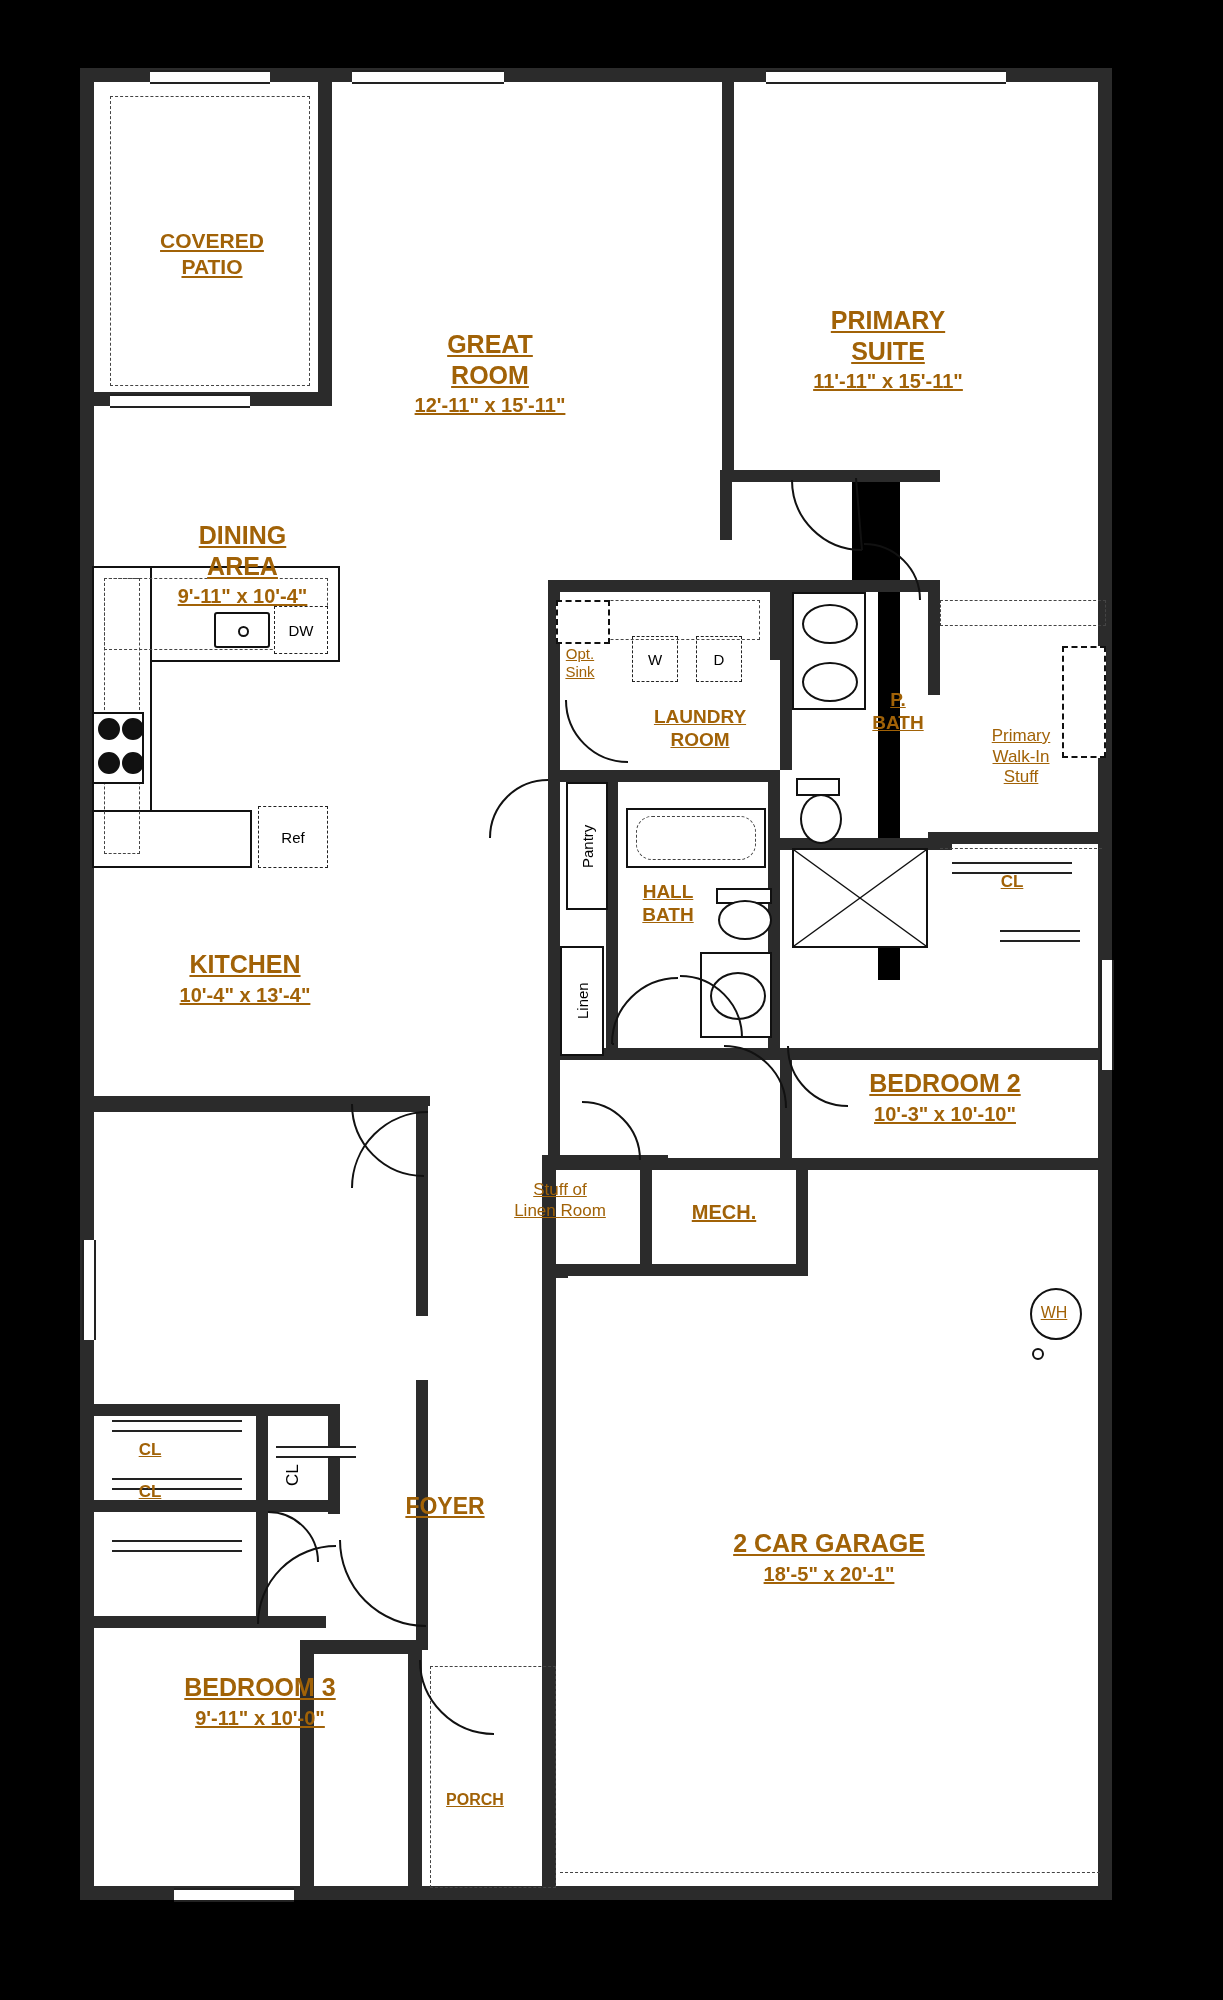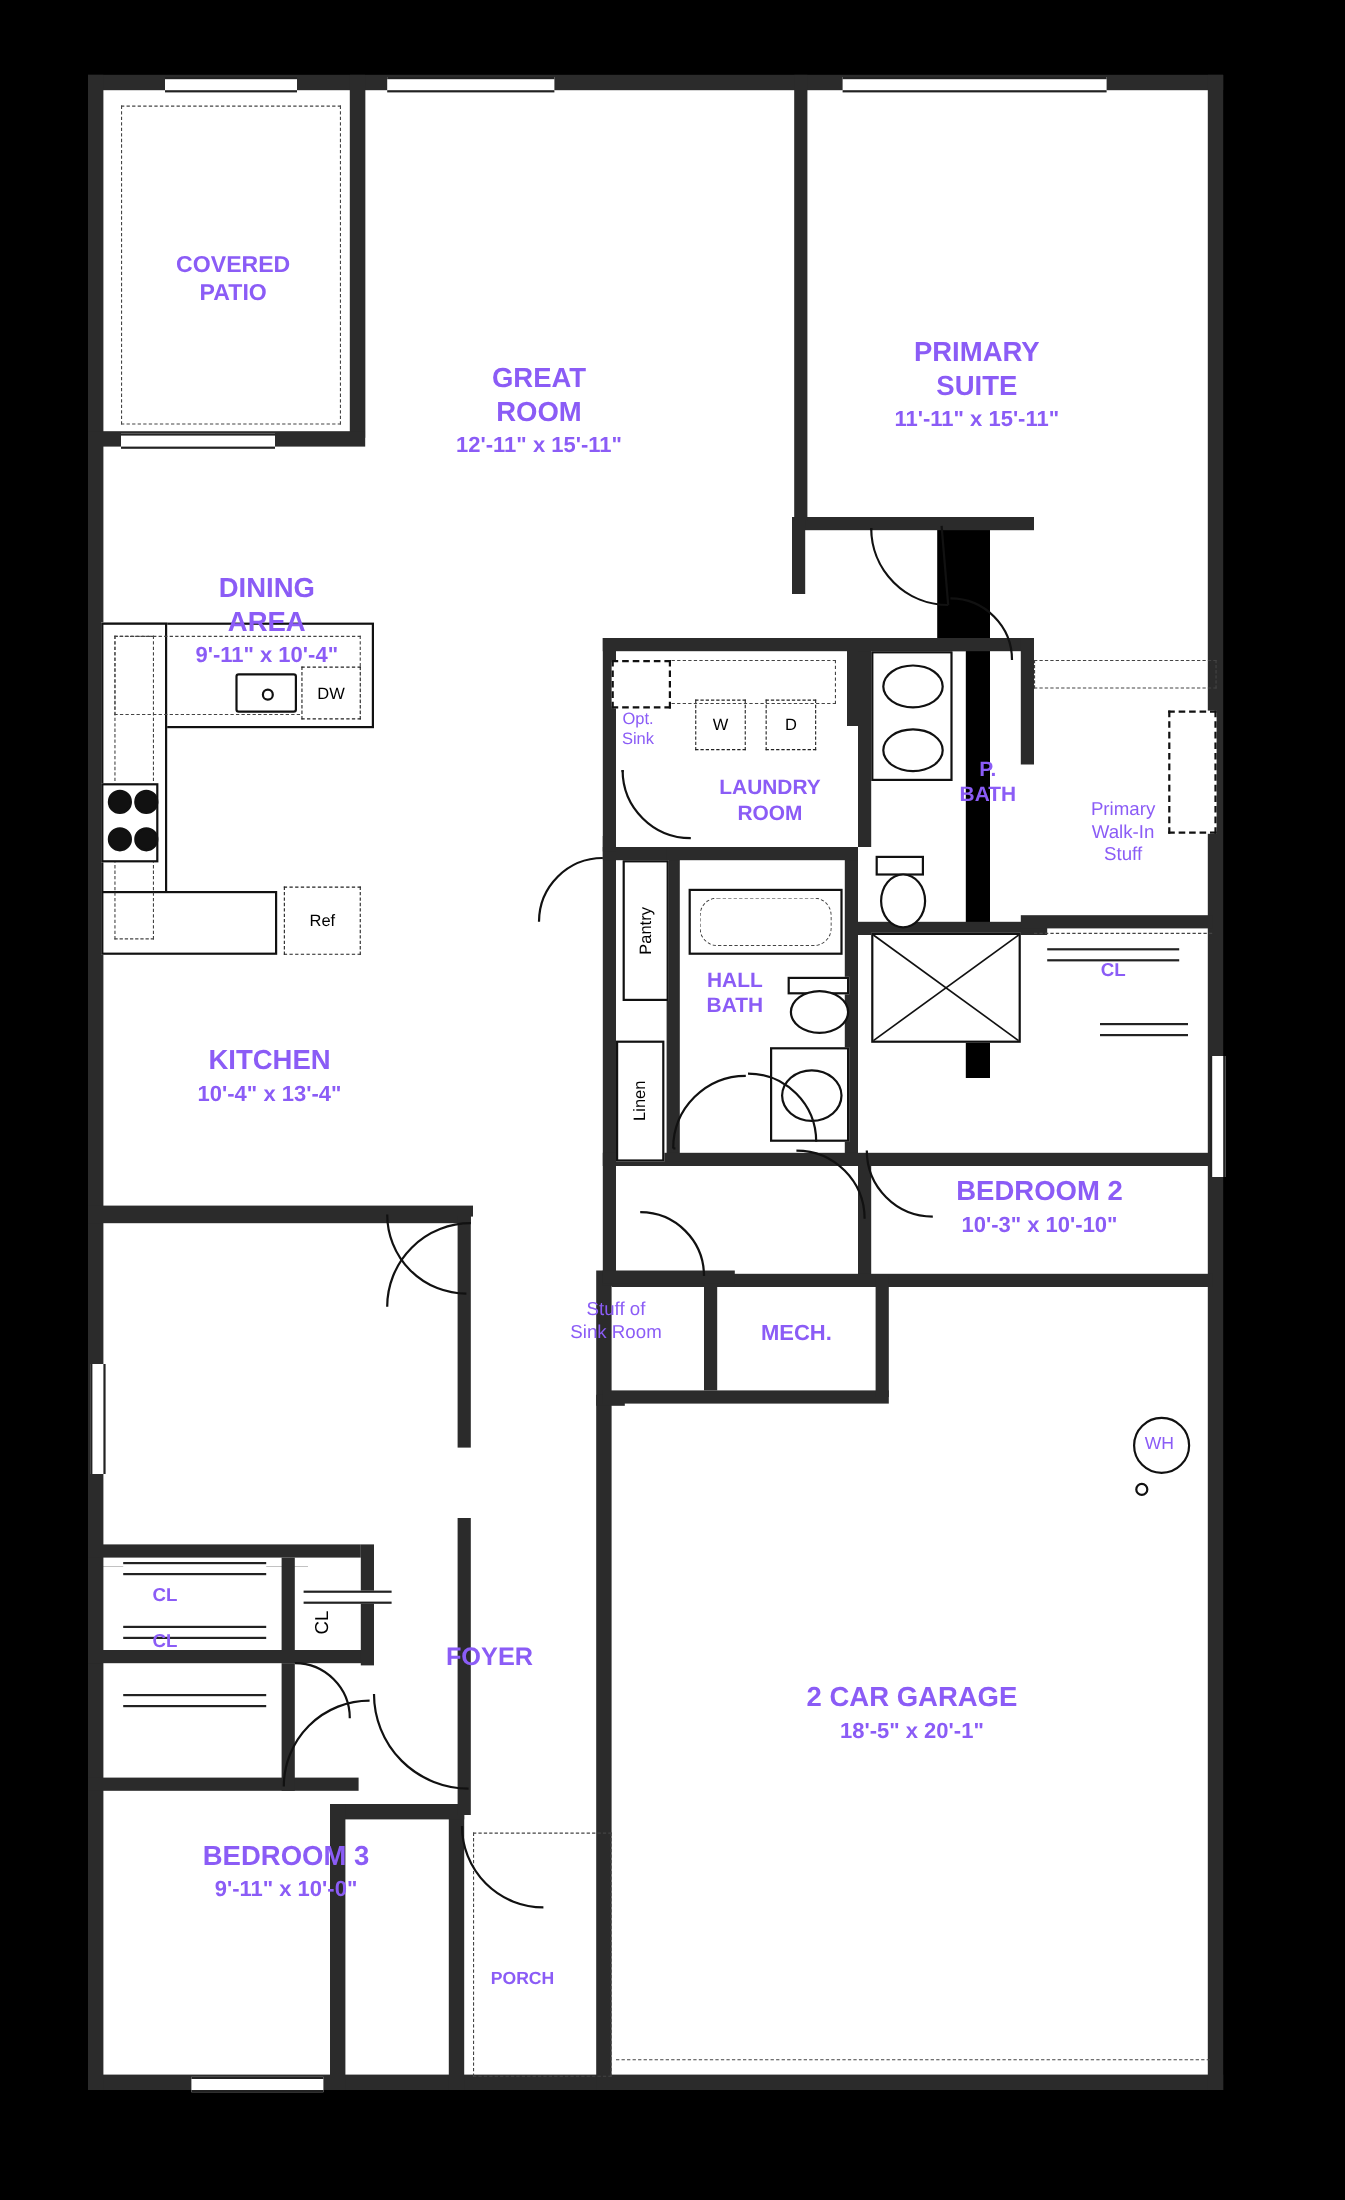--- a/index.html
+++ b/index.html
@@ -3,21 +3,21 @@
 <meta charset="utf-8">
 <style>
   html,body{margin:0;padding:0;background:#000;}
   body{width:1223px;height:2000px;position:relative;font-family:"Liberation Sans",sans-serif;overflow:hidden;}
 
   #plan{position:absolute;left:0;top:0;width:1223px;height:2000px;background:#000;}
 
   
   .wall{position:absolute;background:#2b2b2b;}
   .room{position:absolute;background:#fff;}
-  .lbl{position:absolute;text-align:center;color:#8b5cf6;font-weight:bold;line-height:1.22;}
+  .lbl{position:absolute;text-align:center;color:#a16207;font-weight:bold;line-height:1.22;text-decoration:underline;}
   .lbl .dim{font-weight:bold;display:block;}
   .lbl.small{font-weight:normal;}
   .dash{position:absolute;border:1px dashed #444;box-sizing:border-box;}
   .dashb{position:absolute;border-bottom:1px dashed #444;}
   .box{position:absolute;border:2px solid #111;box-sizing:border-box;background:#fff;}
   .boxt{position:absolute;border:1.5px solid #222;box-sizing:border-box;background:#fff;
         display:flex;align-items:center;justify-content:center;font-size:15px;color:#000;}
   .vtxt{position:absolute;display:flex;align-items:center;justify-content:center;
         font-size:15px;color:#000;writing-mode:vertical-rl;transform:rotate(180deg);}
   .circle{position:absolute;border:2px solid #111;border-radius:50%;background:#fff;}
@@ -328,20 +328,20 @@
   <div class="lbl" style="left:370px;top:1492px;width:150px;font-size:23px;">
     <span>FOYER</span>
   </div>
 
   <div class="lbl" style="left:380px;top:1790px;width:190px;font-size:16px;">
     <span>PORCH</span>
   </div>
 
   <div class="lbl small" style="left:480px;top:1180px;width:160px;font-size:17px;">
     <span>Stuff of</span><br>
-    <span>Sink Room</span>
+    <span>Linen Room</span>
   </div>
 
   <div class="lbl" style="left:654px;top:1200px;width:140px;font-size:20px;">
     <span>MECH.</span>
   </div>
 
 </div>
 
 </body></html>

